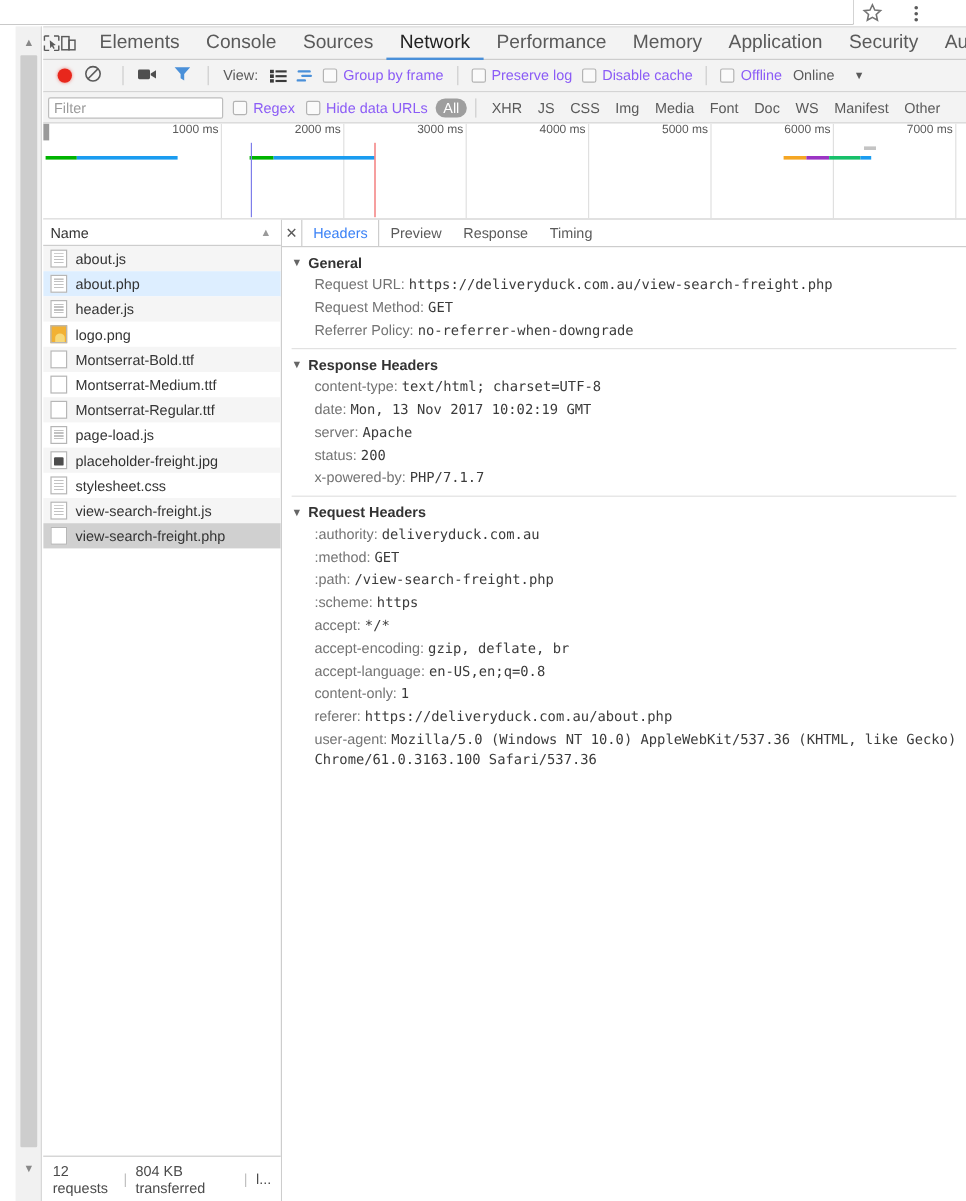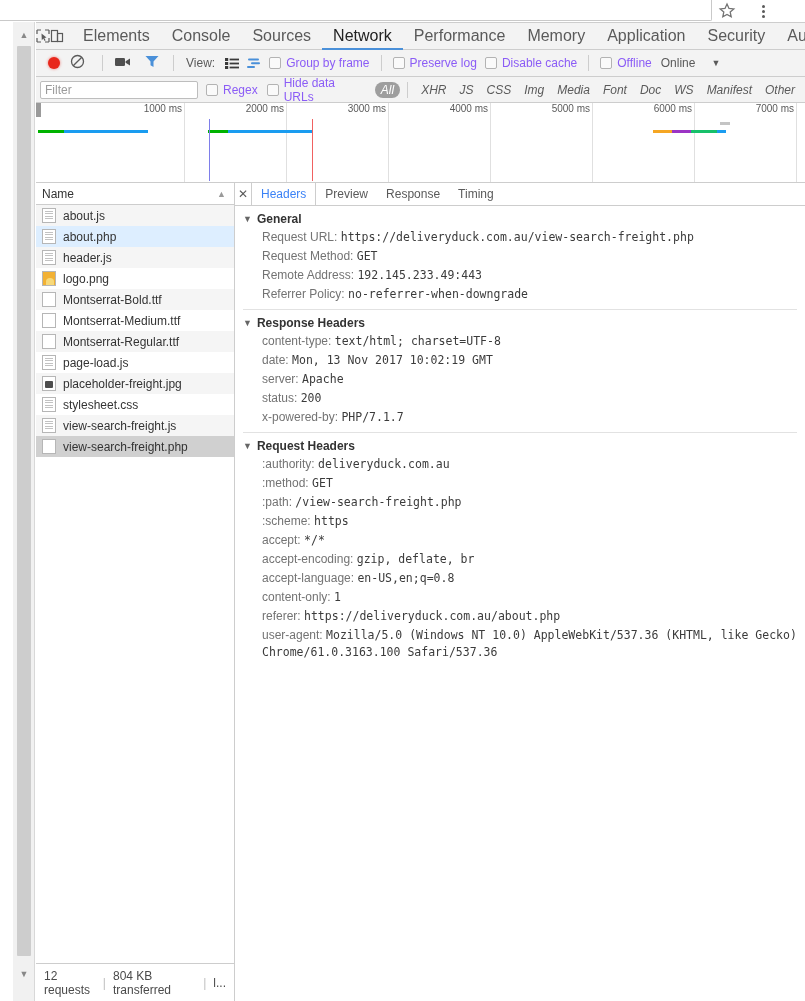--- a/index.html
+++ b/index.html
@@ -117,27 +117,27 @@
   .tool-sep { width:1px; height:16px; background:#cdcdcd; margin:0 6px; }
   .caret-down { color:#5a5a5a; font-size:9px; margin-left: 14px; }
   .online-text { color:#5a5a5a; margin-left: 4px; }
 
   
   .filter-bar {
     height: 26px; min-height: 26px; display: flex; align-items: center;
     background: #f3f3f3; border-bottom: 1px solid #cdcdcd; padding: 0 4px;
   }
   .filter-input {
-    width: 158px; height: 18px; font-size: 12px;
+    width: 146px; height: 18px; font-size: 12px;
     border: 1px solid #bdbdbd; background: #fff; border-radius: 2px;
     padding: 0 4px; color: #333; font-family: "Liberation Sans", sans-serif;
     outline: none;
   }
   .filter-input::placeholder { color: #9b9b9b; }
-  .type-pills { display:flex; align-items:flex-end; gap: 1px; font-style: italic; }
+  .type-pills { display:flex; align-items:flex-end; gap: 1px; }
   .pill {
     padding: 1px 6px; color: #5a5a5a; border-radius: 9px; font-size: 12px;
   }
   .pill.active { background: #9e9e9e; color:#fff; }
 
   
   .overview {
     height: 80px; min-height: 80px; position: relative;
     background: #fff; border-bottom: 1px solid #cdcdcd; overflow: hidden;
   }
@@ -512,21 +512,20 @@
         <div class="dtab">Response</div>
         <div class="dtab">Timing</div>
       </div>
       <div class="detail-body" id="detail-body">
           <div class="sect-title">
             <span class="tri">▼</span>
             <span>General</span>
           </div>
           <div class="hrow"><span class="hk">Request URL: </span><span class="hv">https://deliveryduck.com.au/view-search-freight.php</span></div>
           <div class="hrow"><span class="hk">Request Method: </span><span class="hv">GET</span></div>
-          <div class="hrow"><span class="hk">Remote Address: </span><span class="hv">192.145.233.49:443</span></div>
           <div class="hrow"><span class="hk">Referrer Policy: </span><span class="hv">no-referrer-when-downgrade</span></div>
           <div class="sect-rule"></div>
           <div class="sect-title">
             <span class="tri">▼</span>
             <span>Response Headers</span>
           </div>
           <div class="hrow"><span class="hk">content-type: </span><span class="hv">text/html; charset=UTF-8</span></div>
           <div class="hrow"><span class="hk">date: </span><span class="hv">Mon, 13 Nov 2017 10:02:19 GMT</span></div>
           <div class="hrow"><span class="hk">server: </span><span class="hv">Apache</span></div>
           <div class="hrow"><span class="hk">status: </span><span class="hv">200</span></div>

